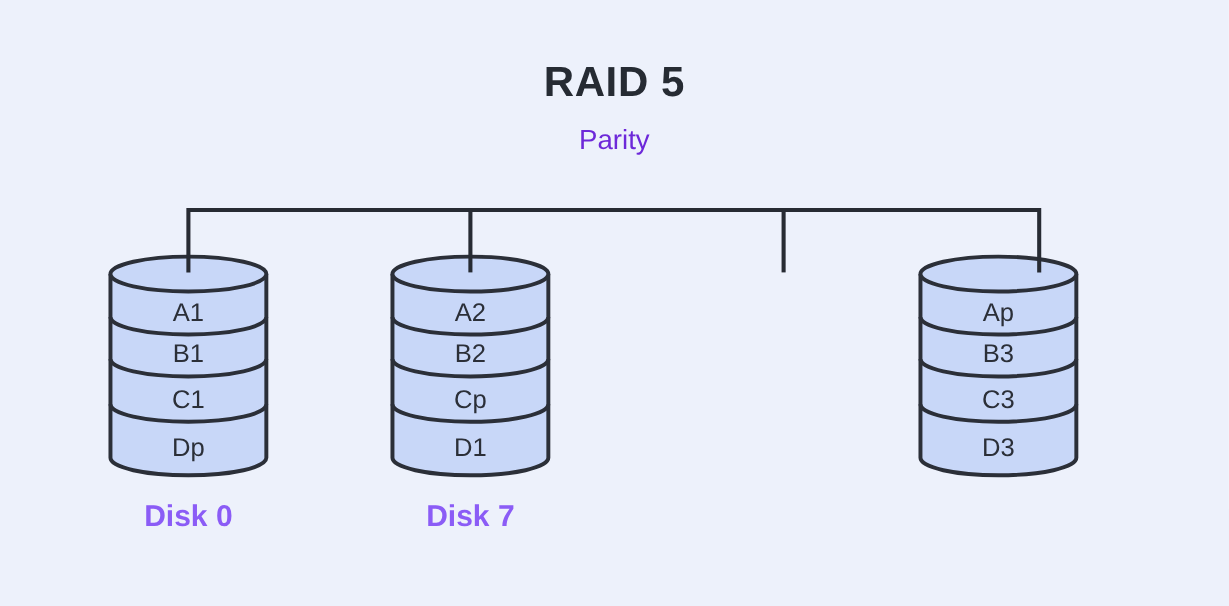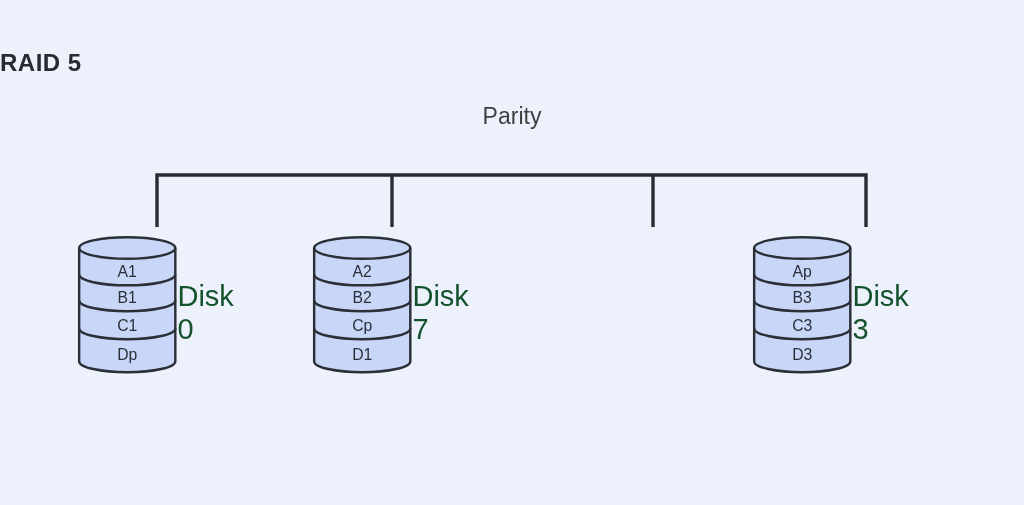--- a/index.html
+++ b/index.html
@@ -9,35 +9,35 @@
     height: 505px;
     background: #edf1fb;
     overflow: hidden;
     font-family: "Liberation Sans", sans-serif;
   }
   .title {
     position: absolute;
     top: 49px;
     left: 0;
     width: 100%;
-    text-align: left;
-    font-size: 24px;
+    text-align: center;
+    font-size: 35px;
     font-weight: 700;
     letter-spacing: 0.5px;
     color: #262b33;
   }
   .subtitle {
     position: absolute;
     top: 103px;
     left: 0;
     width: 100%;
     text-align: center;
     font-size: 23px;
     font-weight: 400;
-    color: #404040;
+    color: #6d28d9;
   }
   .connector {
     position: absolute;
     top: 0;
     left: 0;
     width: 1024px;
     height: 505px;
     pointer-events: none;
     z-index: 5;
   }
@@ -45,21 +45,21 @@
     fill: none;
     stroke: #272b33;
     stroke-width: 3.4;
     stroke-linejoin: miter;
   }
   .disk {
     position: absolute;
     top: 209px;
     width: 160px;
     display: flex;
-    flex-direction: row;
+    flex-direction: column;
     align-items: center;
     z-index: 2;
   }
   .cyl { width: 136px; height: 190px; display: block; }
   .cyl .cbody, .cyl .ctop {
     fill: #c8d7f8;
     stroke: #2b2f38;
     stroke-width: 3.4;
   }
   .cyl .cdiv {
@@ -68,23 +68,23 @@
     stroke-width: 3.4;
   }
   .cyl text {
     fill: #2b2f38;
     font-size: 22px;
     font-family: "Liberation Sans", sans-serif;
     text-anchor: middle;
   }
   .disk-label {
     margin-top: 17px;
-    font-size: 29px;
-    font-weight: 400;
-    color: #14532d;
+    font-size: 25px;
+    font-weight: 700;
+    color: #8b5cf6;
   }
   .d0 { left: 77px; }
   .d1 { left: 312px; justify-content: flex-end; }
   .d2 { left: 573px; }
   .d3 { left: 752px; }
 </style>
 </head>
 <body>
 
 <div class="canvas">
@@ -128,21 +128,20 @@
       <path class="cbody" d="M3 20 L3 178 A67 15 0 0 0 137 178 L137 20"></path>
       <ellipse class="ctop" cx="70" cy="20" rx="67" ry="15"></ellipse>
       <path class="cdiv" d="M3 57 A67 15 0 0 0 137 57"></path>
       <path class="cdiv" d="M3 93 A67 15 0 0 0 137 93"></path>
       <path class="cdiv" d="M3 132 A67 15 0 0 0 137 132"></path>
       <text x="70" y="60">Ap</text>
       <text x="70" y="96">B3</text>
       <text x="70" y="135">C3</text>
       <text x="70" y="176">D3</text>
     </svg>
-    <div class="disk-label">Disk 3</div>
   </div>
 
   <svg class="connector" viewBox="0 0 1024 505">
     <path d="M157 227 L157 175 L866 175 L866 227"></path>
     <line x1="392" y1="175" x2="392" y2="227"></line>
     <line x1="653" y1="175" x2="653" y2="227"></line>
   </svg>
 
 </div>
 

